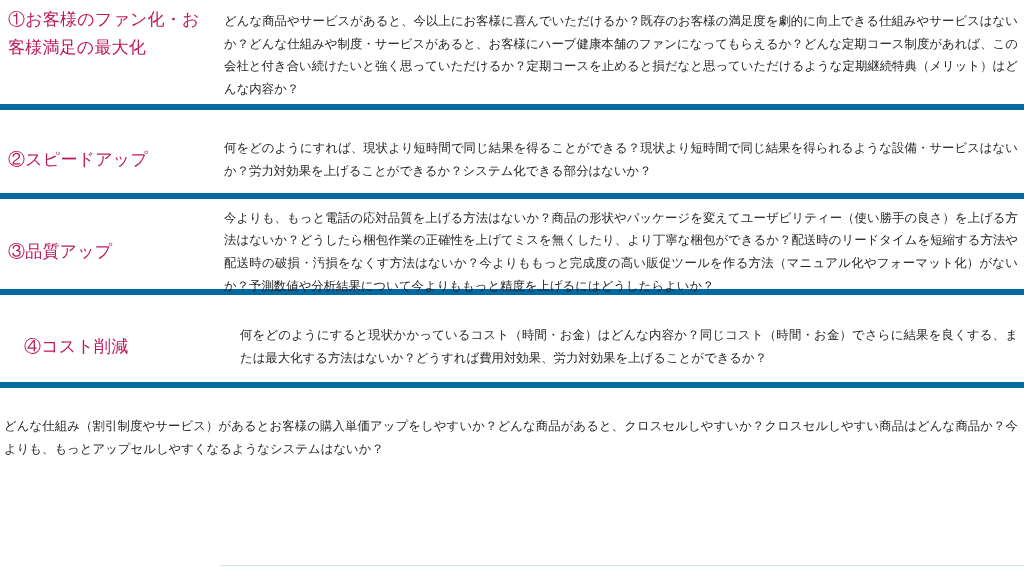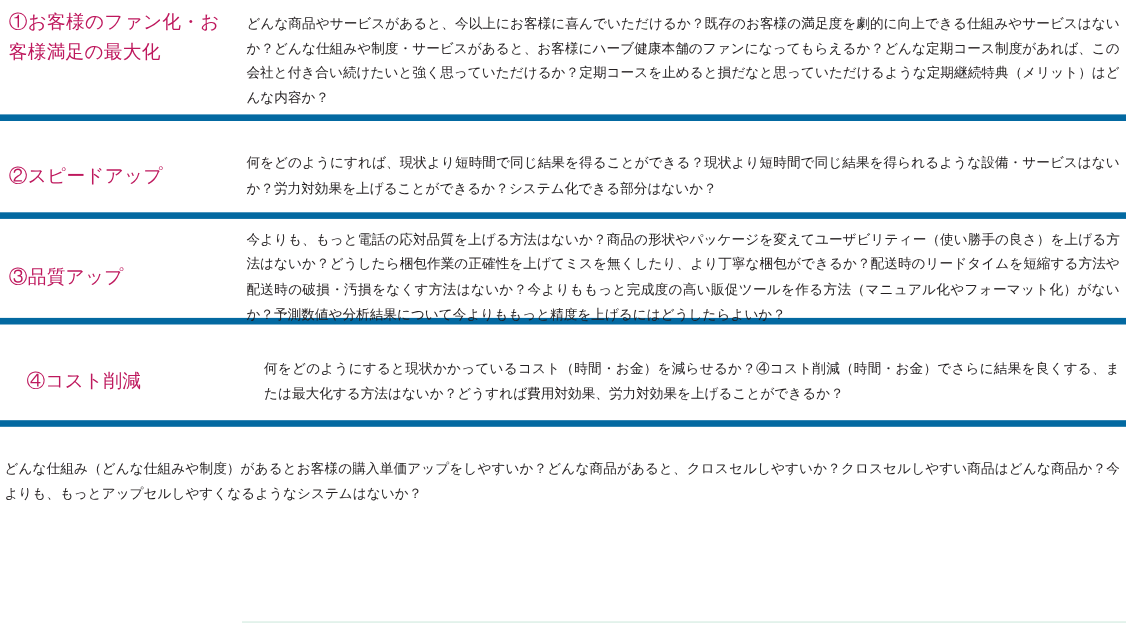--- a/index.html
+++ b/index.html
@@ -94,23 +94,23 @@
     <div class="cell-body">何をどのようにすれば、現状より短時間で同じ結果を得ることができる？現状より短時間で同じ結果を得られるような設備・サービスはないか？労力対効果を上げることができるか？システム化できる部分はないか？</div>
   </div>
 
   <div class="row r3">
     <div class="cell-title">③品質アップ</div>
     <div class="cell-body">今よりも、もっと電話の応対品質を上げる方法はないか？商品の形状やパッケージを変えてユーザビリティー（使い勝手の良さ）を上げる方法はないか？どうしたら梱包作業の正確性を上げてミスを無くしたり、より丁寧な梱包ができるか？配送時のリードタイムを短縮する方法や配送時の破損・汚損をなくす方法はないか？今よりももっと完成度の高い販促ツールを作る方法（マニュアル化やフォーマット化）がないか？予測数値や分析結果について今よりももっと精度を上げるにはどうしたらよいか？</div>
   </div>
 
   <div class="row r4">
     <div class="cell-title">④コスト削減</div>
-    <div class="cell-body">何をどのようにすると現状かかっているコスト（時間・お金）を減らせるか？④コスト削減（時間・お金）でさらに結果を良くする、または最大化する方法はないか？どうすれば費用対効果、労力対効果を上げることができるか？</div>
+    <div class="cell-body">何をどのようにすると現状かかっているコスト（時間・お金）はどんな内容か？同じコスト（時間・お金）でさらに結果を良くする、または最大化する方法はないか？どうすれば費用対効果、労力対効果を上げることができるか？</div>
   </div>
 
 
   <div class="row r6">
-    <div class="cell-body">どんな仕組み（どんな仕組みや制度）があるとお客様の購入単価アップをしやすいか？どんな商品があると、クロスセルしやすいか？クロスセルしやすい商品はどんな商品か？今よりも、もっとアップセルしやすくなるようなシステムはないか？</div>
+    <div class="cell-body">どんな仕組み（割引制度やサービス）があるとお客様の購入単価アップをしやすいか？どんな商品があると、クロスセルしやすいか？クロスセルしやすい商品はどんな商品か？今よりも、もっとアップセルしやすくなるようなシステムはないか？</div>
   </div>
 
   <div class="footer-rule"></div>
 
 </div>
 
 </body></html>

